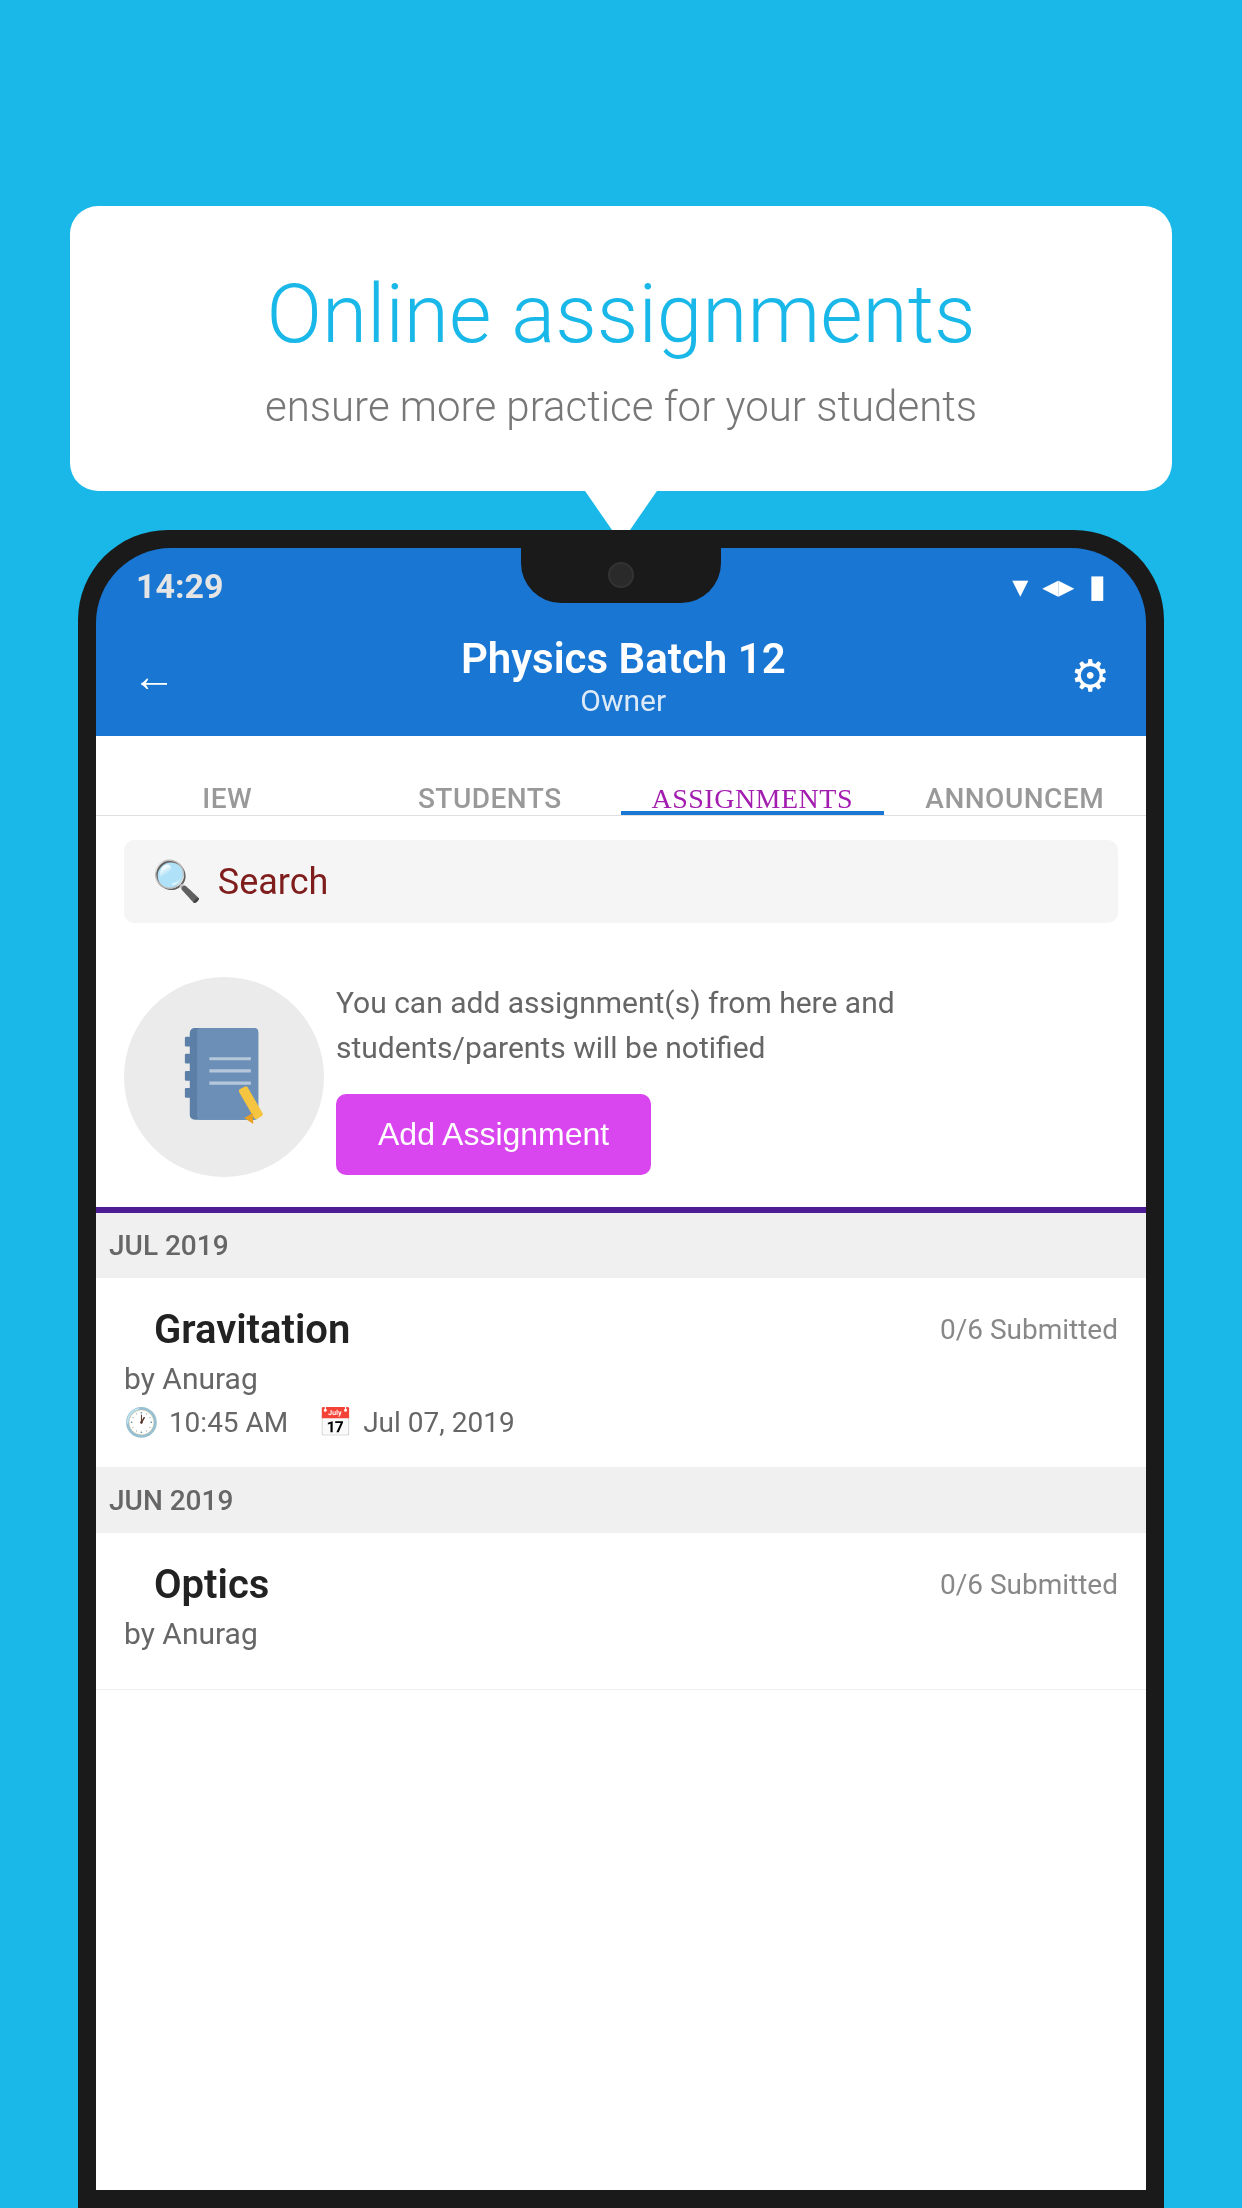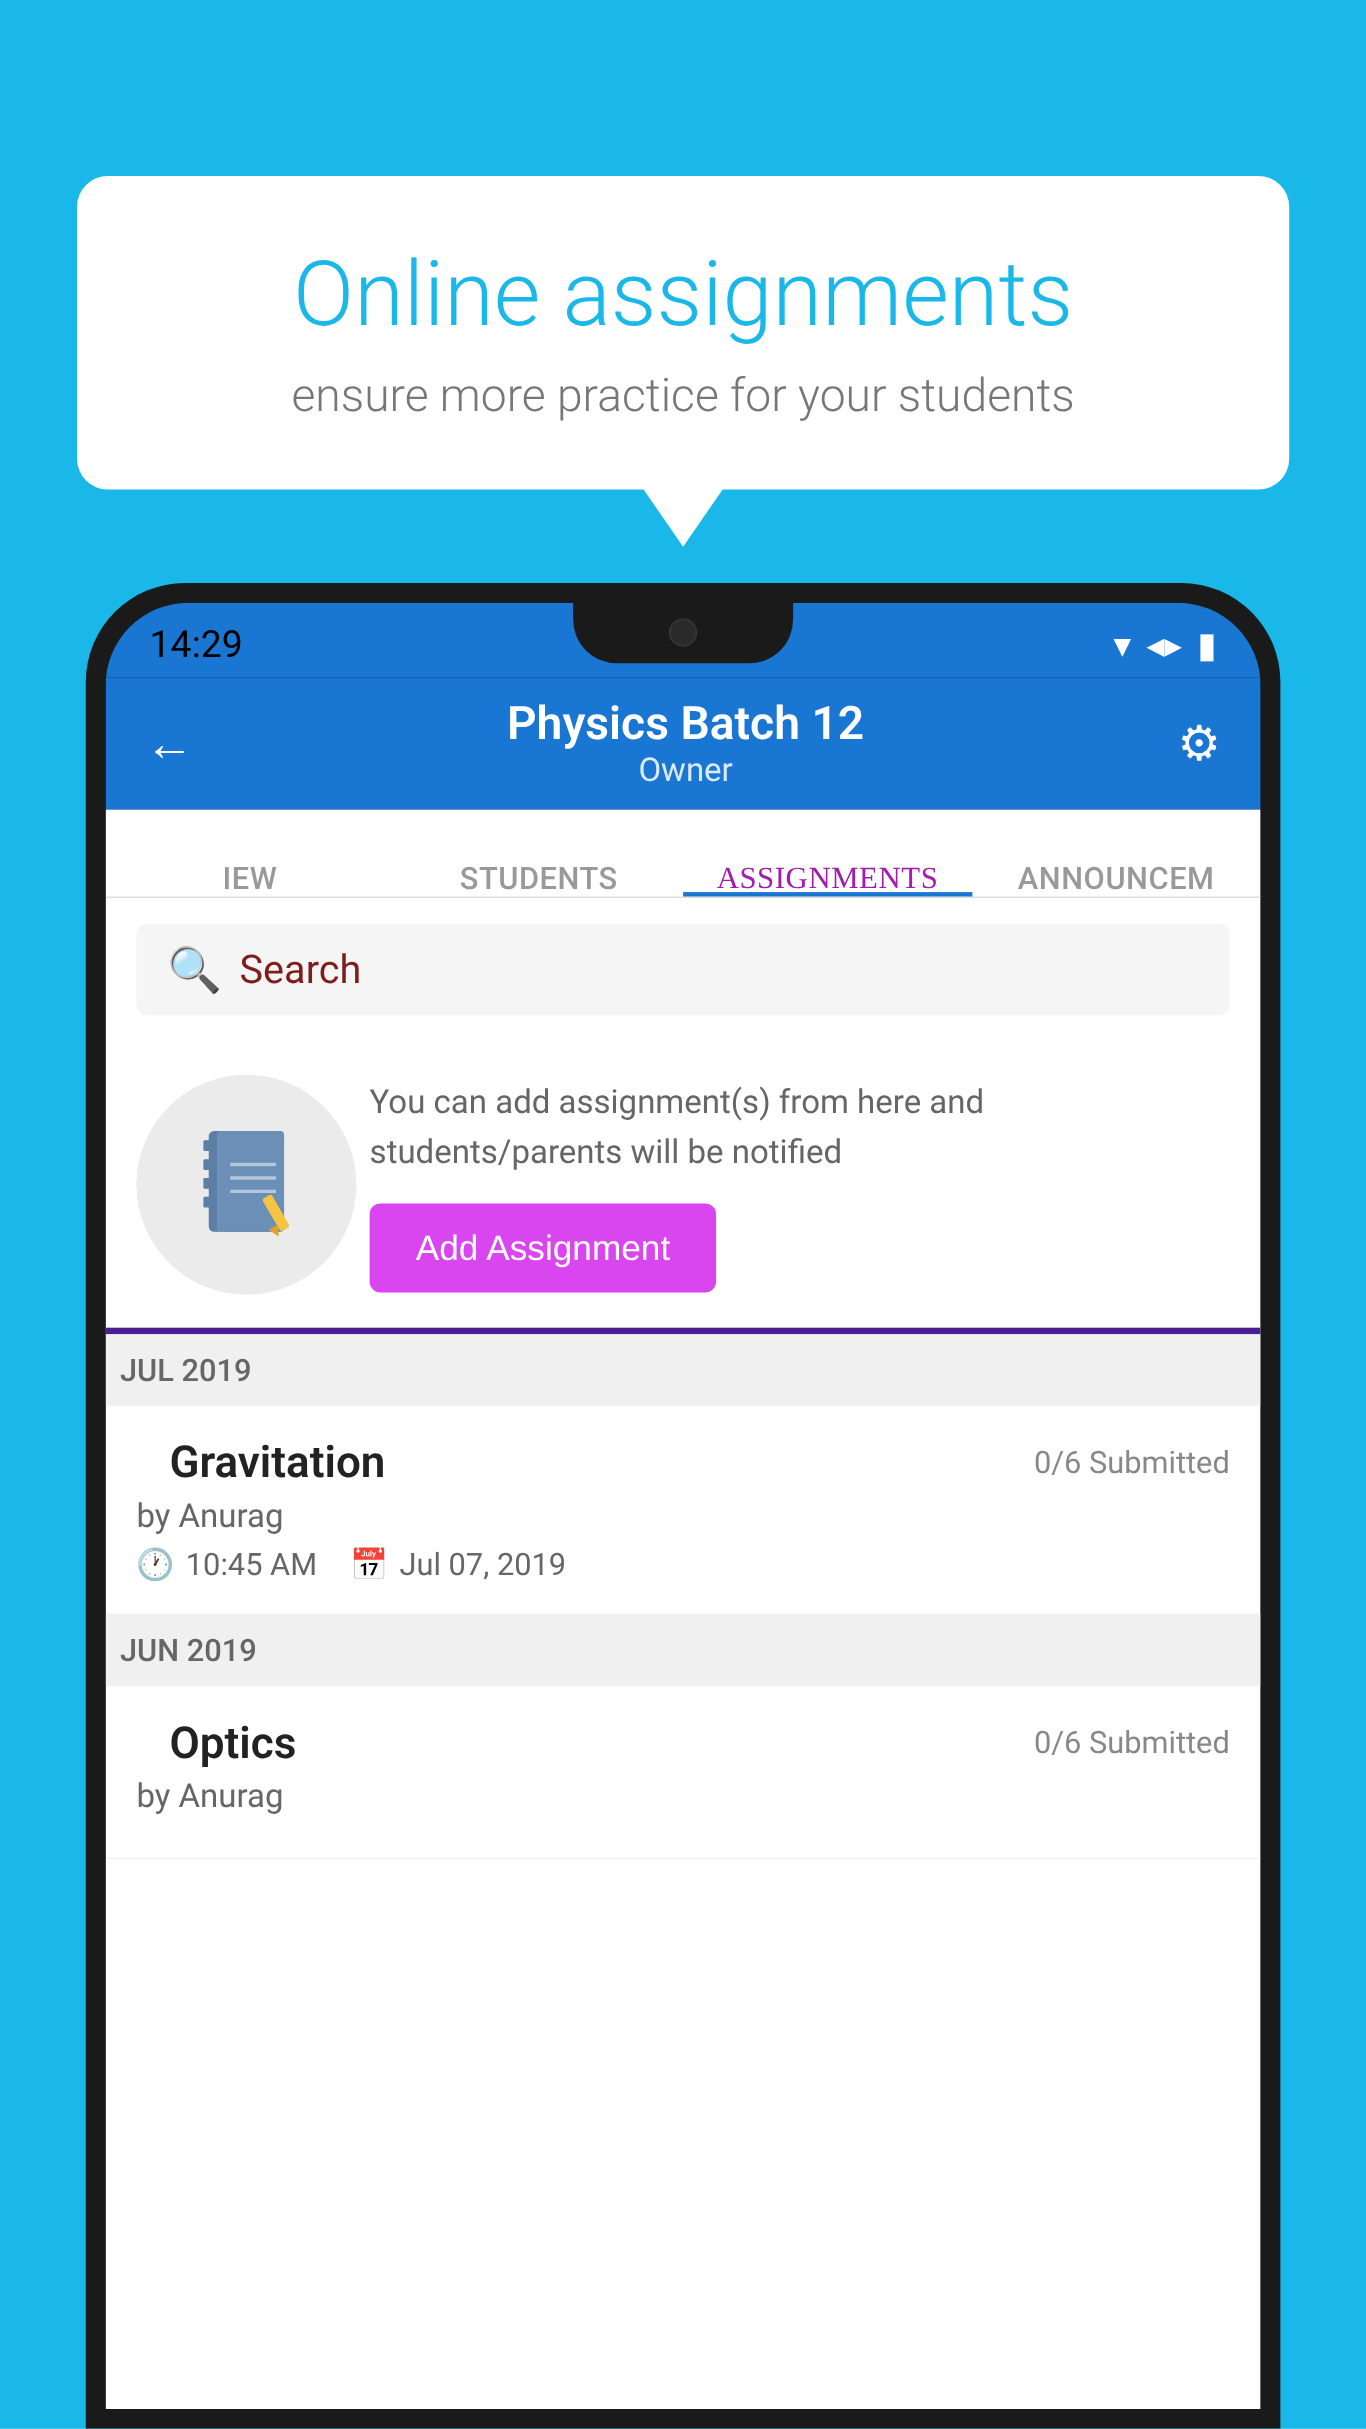--- a/index.html
+++ b/index.html
@@ -20,20 +20,21 @@
       left: 70px;
       right: 70px;
     }
 
     .speech-bubble {
       background: white;
       border-radius: 28px;
       padding: 60px 70px;
       text-align: center;
       position: relative;
+      margin-top: 46px;
     }
 
     .speech-bubble::after {
       content: '';
       position: absolute;
       bottom: -52px;
       left: 50%;
       transform: translateX(-50%);
       width: 0;
       height: 0;
@@ -106,23 +107,23 @@
       background: #1976d2;
       height: 68px;
       display: flex;
       align-items: center;
       justify-content: space-between;
       padding: 0 40px;
       padding-top: 8px;
     }
 
     .status-time {
-      color: #000000;
+      color: #e5e5e5;
       font-size: 34px;
-      font-weight: 400;
+      font-weight: 700;
     }
 
     .status-icons {
       display: flex;
       align-items: center;
       gap: 14px;
     }
 
     .wifi-icon, .signal-icon, .battery-icon {
       color: white;

